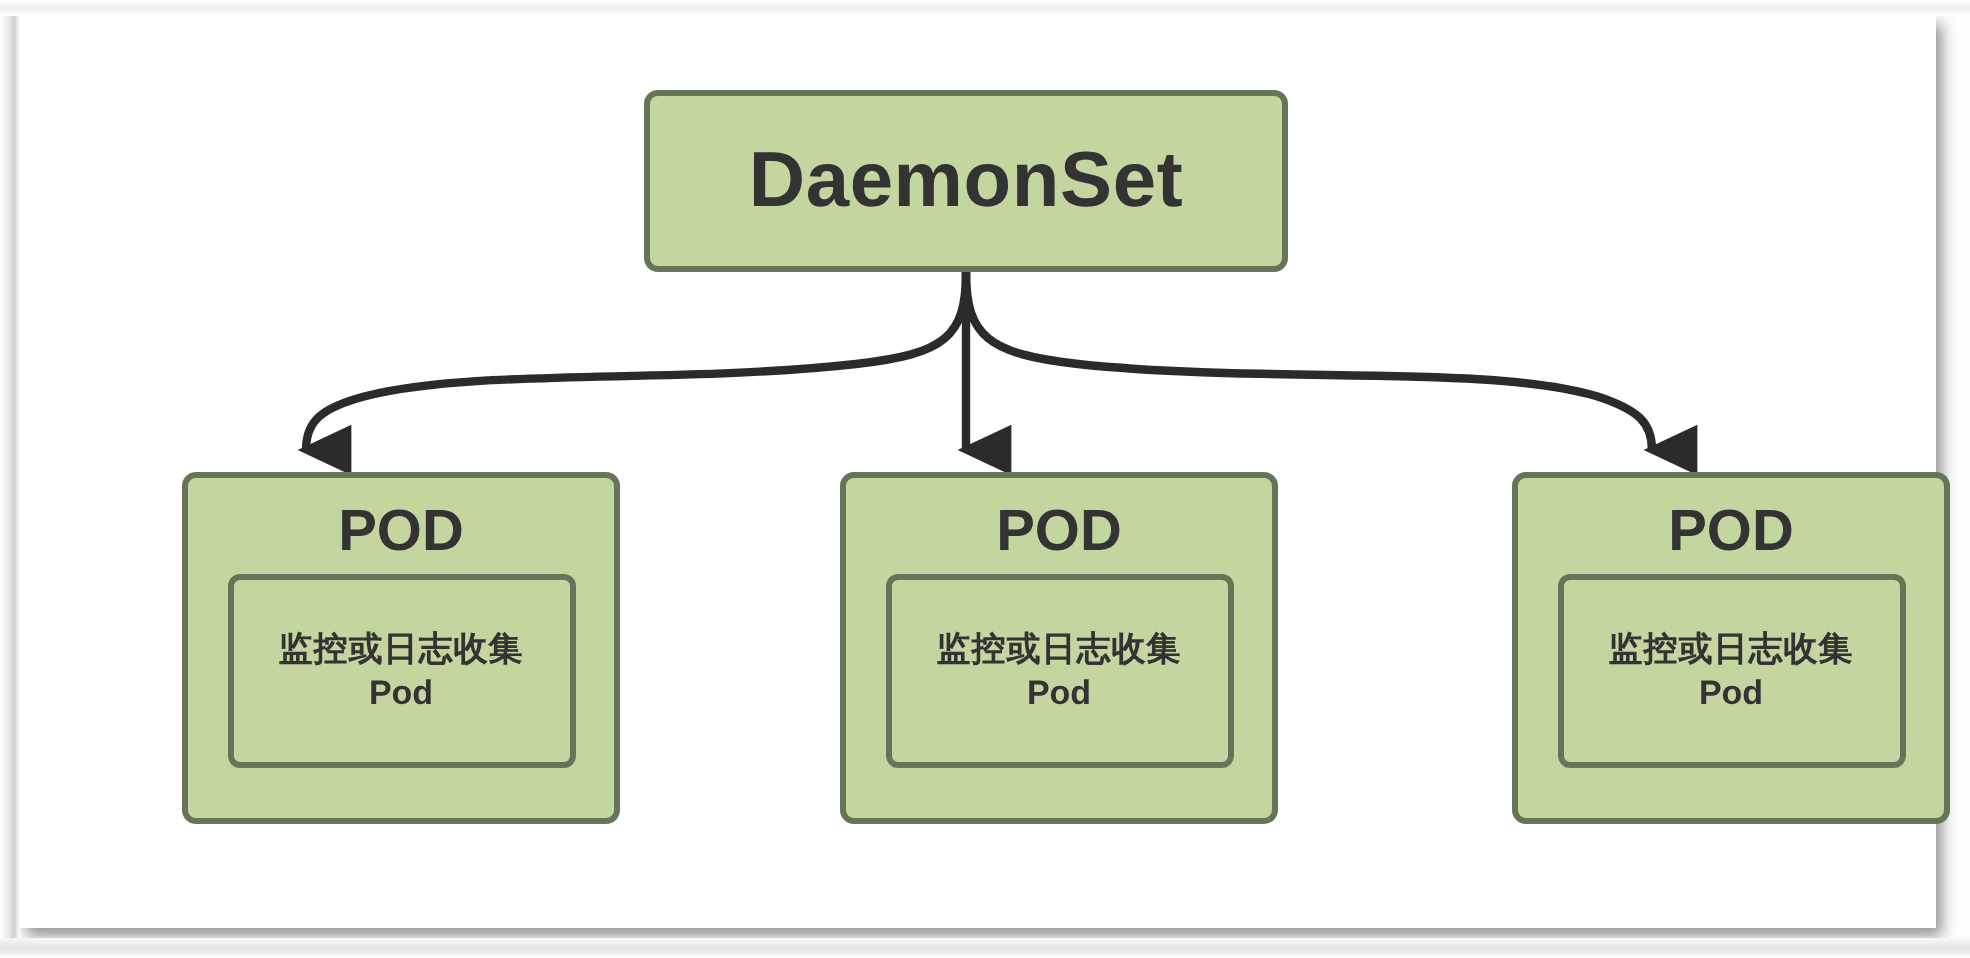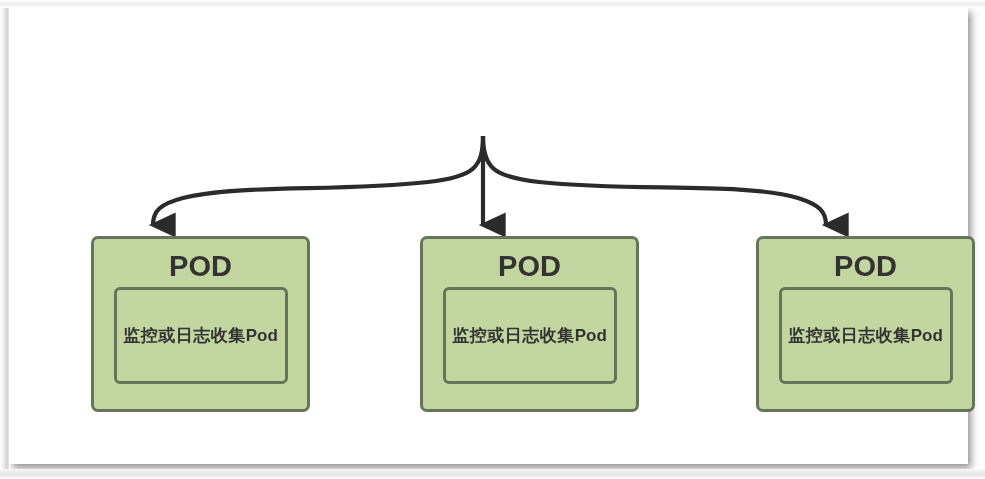--- a/index.html
+++ b/index.html
@@ -107,21 +107,21 @@
   }
 
   .pod-inner {
     box-sizing: border-box;
     width: 174px;
     height: 97px;
     background: #c4d6a0;
     border: 3px solid #66755a;
     border-radius: 6px;
     display: flex;
-    flex-direction: row;
+    flex-direction: column;
     align-items: center;
     justify-content: center;
   }
   .pod-inner-line1 {
     font-size: 17px;
     font-weight: bold;
     color: #333333;
     line-height: 1.25;
     letter-spacing: 0.5px;
   }
@@ -157,20 +157,23 @@
         </marker>
       </defs>
 
       <path d="M 475,130 C 475,162 465,171 420,176 C 330,186 230,178 175,192 C 152,198 145,205 145,219" fill="none" stroke="#2b2b2b" stroke-width="4.2" stroke-linecap="butt" marker-end="url(#arrowhead)"></path>
 
       <path d="M 475,130 L 475,219" fill="none" stroke="#2b2b2b" stroke-width="4.2" stroke-linecap="butt" marker-end="url(#arrowhead)"></path>
 
       <path d="M 475,130 C 475,162 486,171 531,176 C 625,186 735,176 790,192 C 812,199 818,206 818,219" fill="none" stroke="#2b2b2b" stroke-width="4.2" stroke-linecap="butt" marker-end="url(#arrowhead)"></path>
     </svg>
 
+    <div class="node" id="daemonset-node">
+      <span class="daemonset-label">DaemonSet</span>
+    </div>
 
     <div class="node pod-node" id="pod-node-1">
       <span class="pod-title">POD</span>
       <div class="pod-inner">
         <span class="pod-inner-line1">监控或日志收集</span>
         <span class="pod-inner-line2">Pod</span>
       </div>
     </div>
 
     <div class="node pod-node" id="pod-node-2">

